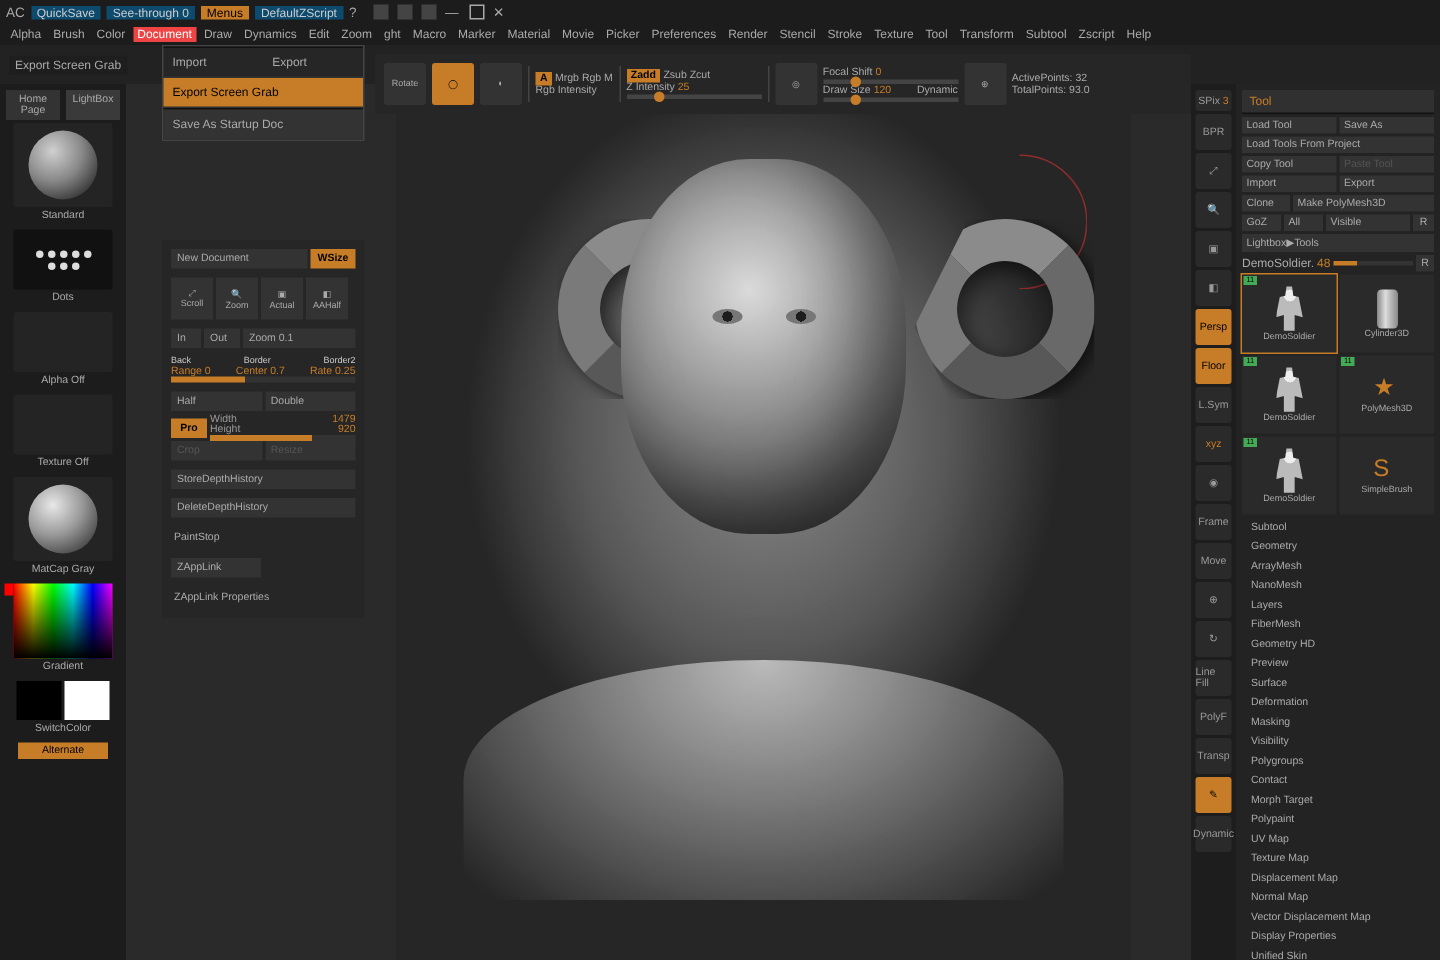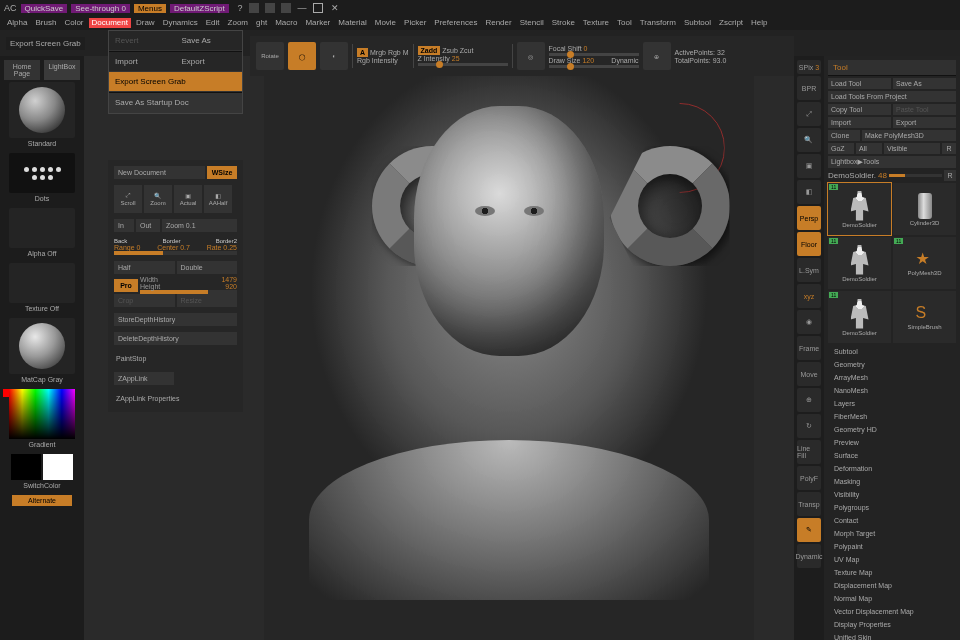--- a/index.html
+++ b/index.html
@@ -9,23 +9,23 @@
     background: #1c1c1c;
     color: #aaa;
     width: 960px;
     height: 640px;
     overflow: hidden;
     position: relative;
   }
   .status-bar { display:flex; align-items:center; gap:2px; padding:2px 4px; background:#1c1c1c; height:16px; }
   .status-left { display:flex; gap:3px; flex:1; align-items:center; }
   .dot { width:5px; height:5px; border-radius:50%; background:#7a8; display:inline-block; }
-  .status-right { display:flex; gap:4px; align-items:center;text-align:right; }
+  .status-right { display:flex; gap:4px; align-items:center; }
   .btn-or { background:#c77d27; color:#000; padding:0 4px; font-size:8px; }
-  .btn-gr { background:#701a75; color:#ccc; padding:0 4px; font-size:8px; }
+  .btn-gr { background:#0c4a6e; color:#ccc; padding:0 4px; font-size:8px; }
 
   .menu-bar { display:flex; gap:2px; padding:2px 4px; background:#1c1c1c; height:14px; font-size:8px; }
   .menu-item { padding:0 3px; color:#aaa; cursor:pointer; }
   .menu-item.open { background:#ef4444; color:#fff; }
 
   .second-bar { display:flex; align-items:center; gap:3px; padding:4px 6px; background:#222; height:26px; font-size:8px; }
   .sb-left { background:#1e1e1e; color:#aaa; padding:2px 4px; }
 
   .main { position:absolute; top:56px; bottom:0; left:0; right:0; display:flex; }
 
@@ -224,24 +224,20 @@
     <div class="tt-slider"></div>
   </div>
   <div class="tt-ic">⊕</div>
   <div class="tt-label">
     <div><span>ActivePoints:</span> <span>32</span></div>
     <div><span>TotalPoints:</span> <span>93.0</span></div>
   </div>
 </div>
 
 <div class="doc-menu">
-  <div class="dm-row">
-      <div class="dm-cell dis">Revert</div>
-      <div class="dm-cell">Save As</div>
-    </div>
   <div class="dm-sep"></div>
   <div class="dm-row">
       <div class="dm-cell">Import</div>
       <div class="dm-cell">Export</div>
     </div>
   <div class="dm-row single hl">
       <div class="dm-cell">Export Screen Grab</div>
     </div>
   <div class="dm-sep"></div>
   <div class="dm-row single hl2">

